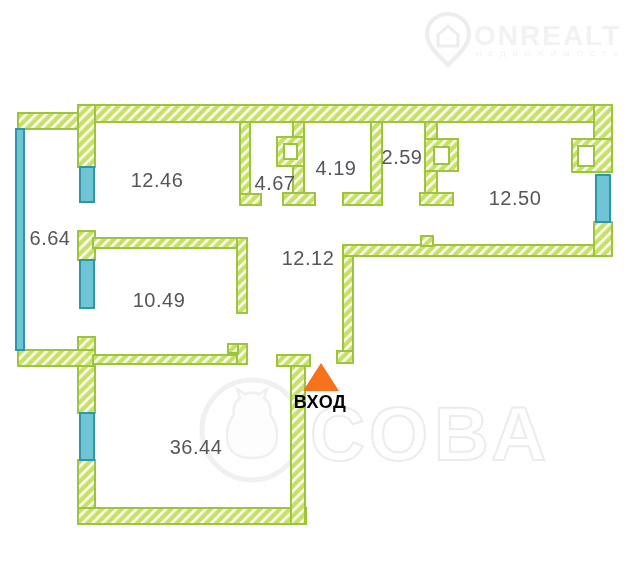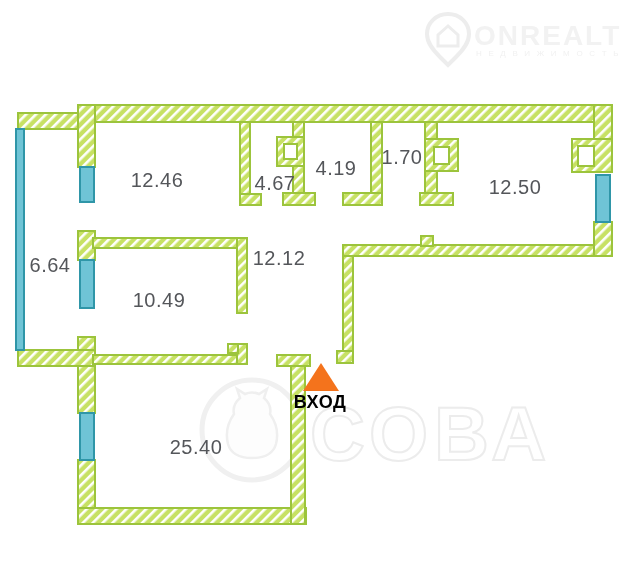--- a/index.html
+++ b/index.html
@@ -102,22 +102,22 @@
       <rect x="596" y="175" width="14" height="47"></rect>
       <rect x="80" y="413" width="14" height="47"></rect>
     </g>
 
     <path d="M321 363 L339 391 L303 391 Z" fill="#f4731c"></path>
   </svg>
 
   <div class="room-label" style="left:157px;top:180px">12.46</div>
   <div class="room-label" style="left:275px;top:183px">4.67</div>
   <div class="room-label" style="left:336px;top:168px">4.19</div>
-  <div class="room-label" style="left:402px;top:157px">1.70</div>
-  <div class="room-label" style="left:515px;top:187px">12.50</div>
-  <div class="room-label" style="left:50px;top:265px">6.64</div>
-  <div class="room-label" style="left:279px;top:258px">12.12</div>
+  <div class="room-label" style="left:402px;top:157px">2.59</div>
+  <div class="room-label" style="left:515px;top:198px">12.50</div>
+  <div class="room-label" style="left:50px;top:238px">6.64</div>
+  <div class="room-label" style="left:308px;top:258px">12.12</div>
   <div class="room-label" style="left:159px;top:300px">10.49</div>
-  <div class="room-label" style="left:196px;top:447px">25.40</div>
+  <div class="room-label" style="left:196px;top:447px">36.44</div>
 
   <div class="entrance-label" style="left:320px;top:402px">ВХОД</div>
 
 </div>
 
 </body></html>

